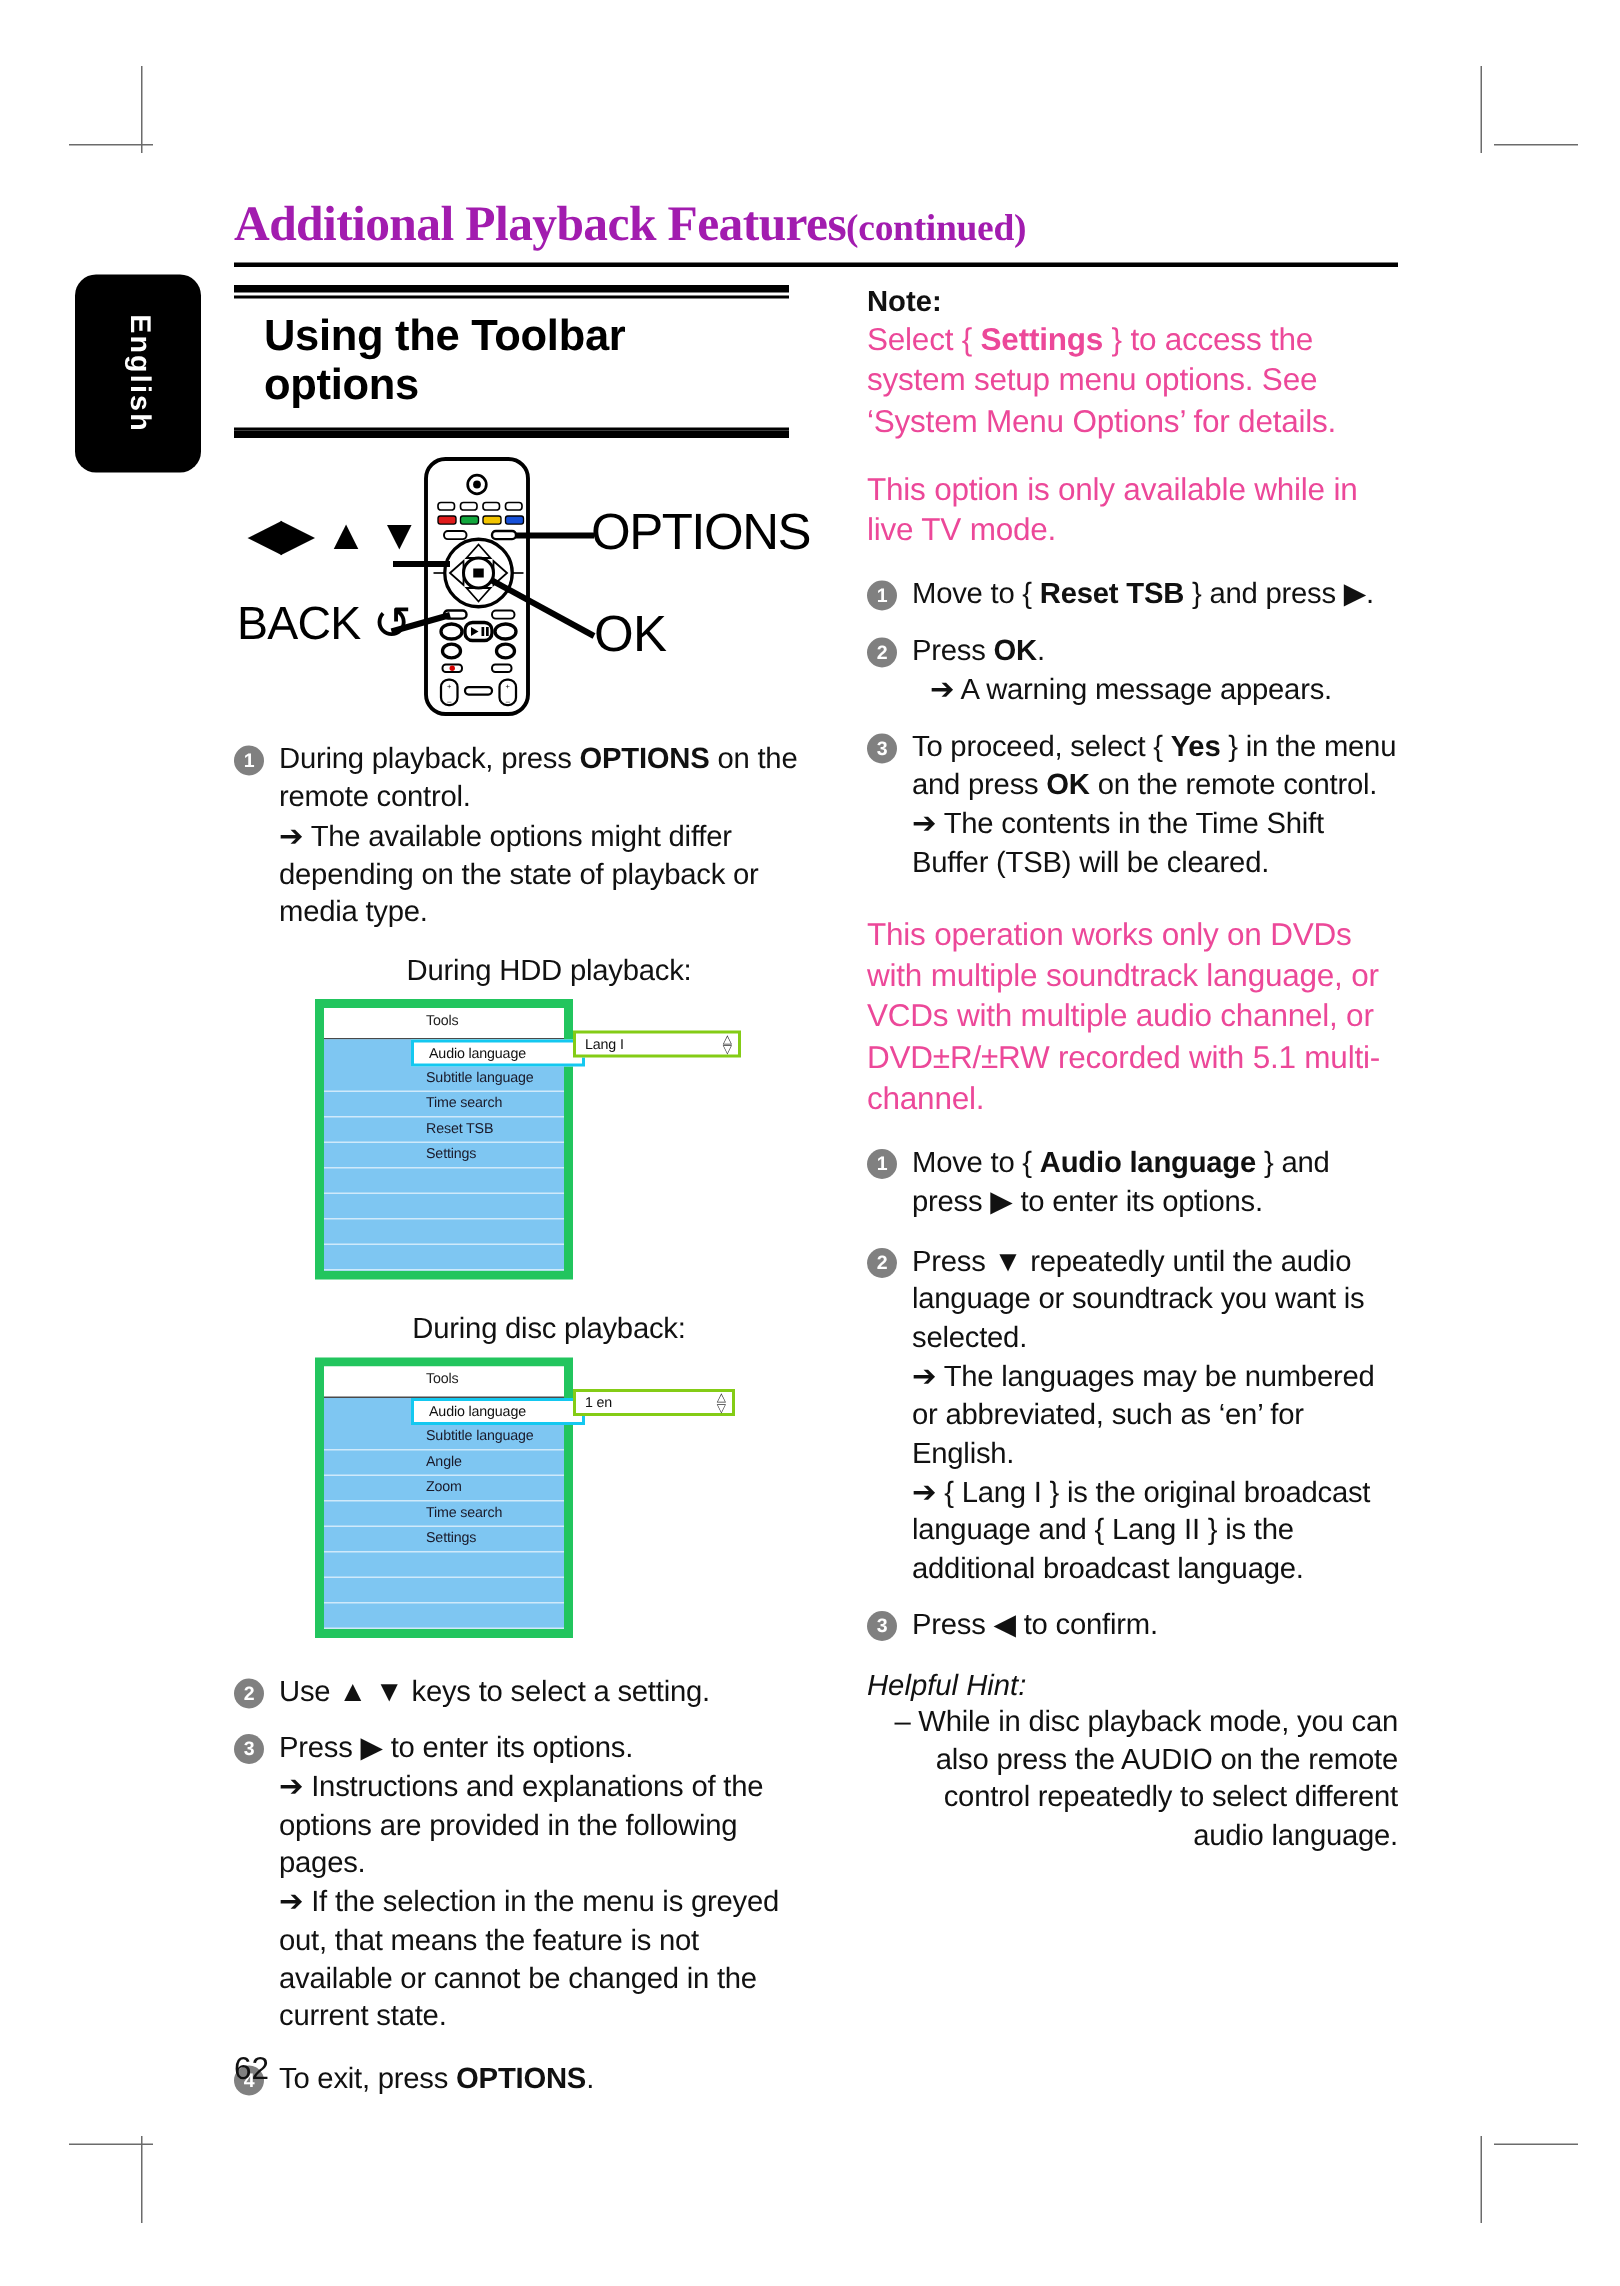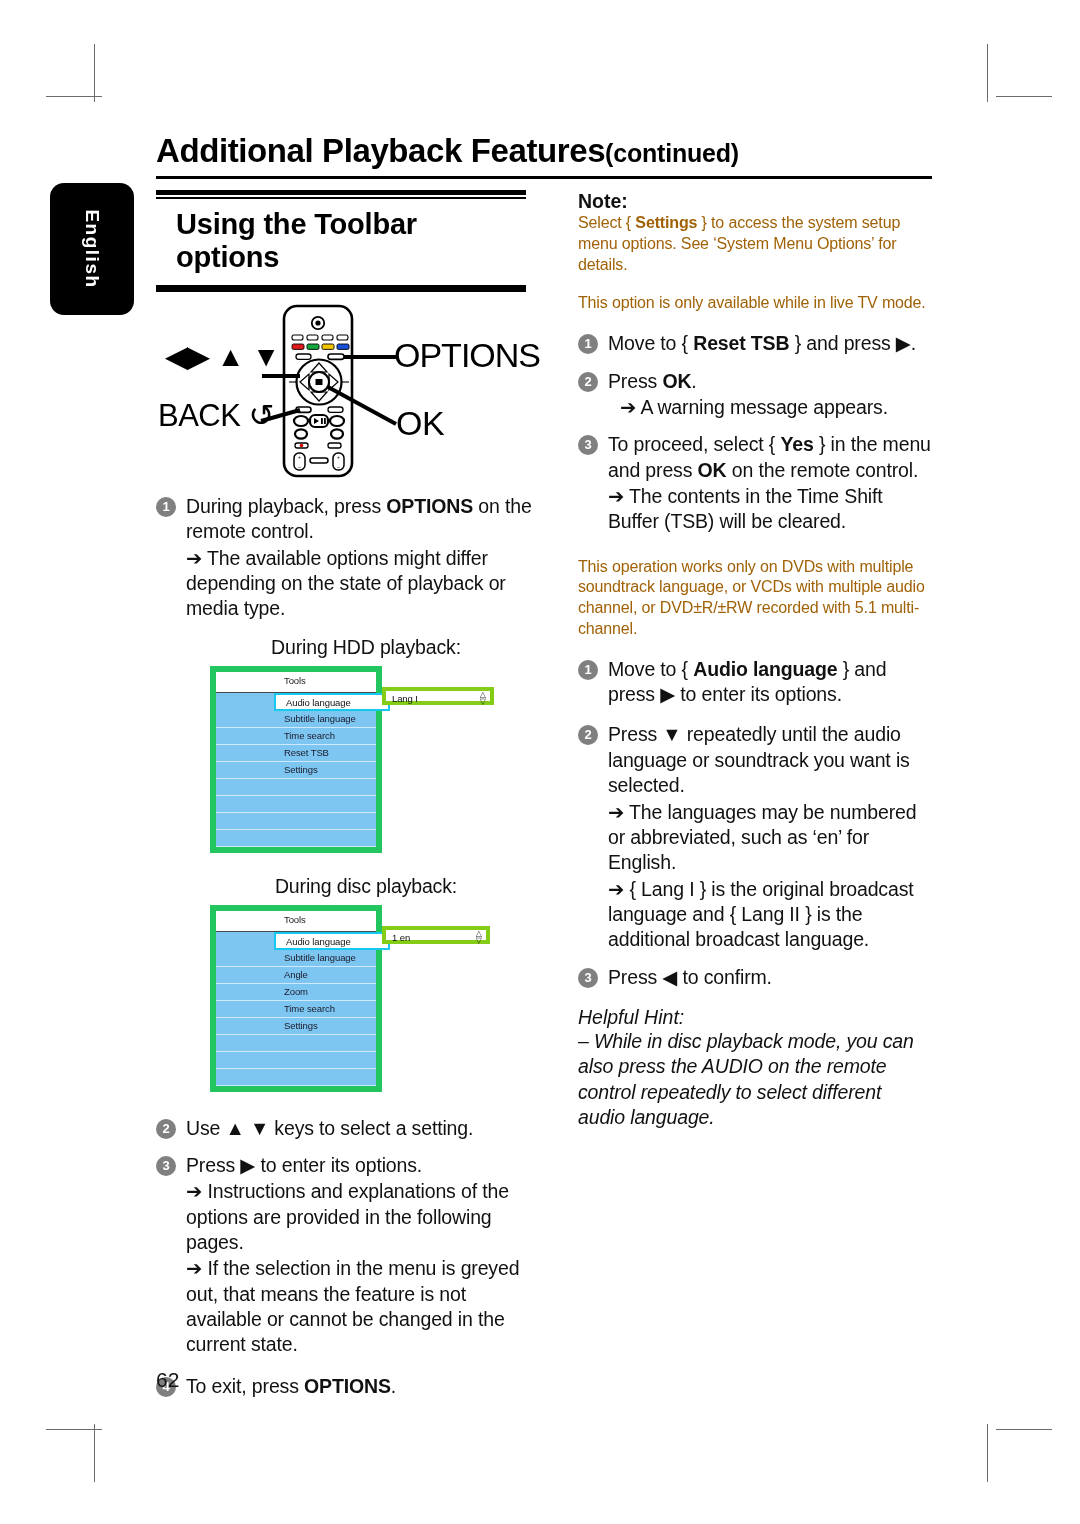--- a/index.html
+++ b/index.html
@@ -48,26 +48,26 @@
     white-space: nowrap;
   }
 
   
   .title-block {
     position: absolute;
     left: 156px; top: 132px;
     width: 776px;
   }
   .title-line {
-    font-family: Liberation Sans, sans-serif;
+    font-family: Liberation Serif, serif;
     font-size: 33px;
     font-weight: bold;
     letter-spacing: -0.4px;
     white-space: nowrap;
-    color: #000000;
+    color: #a21caf;
   }
   .title-cont {
     font-size: 25px;
     font-weight: bold;
     letter-spacing: -0.2px;
   }
   .title-rule {
     margin-top: 6px;
     border-top: 3px solid #000;
     width: 776px;
@@ -104,25 +104,25 @@
     font-size: 18.5px;
     font-weight: bold;
     letter-spacing: -0.1px;
     padding: 7px 4px 7px 14px;
     line-height: 1.32;
     width: 336px;
   }
 
   
   p.body {
-    font-size: 16px;
+    font-size: 21px;
     line-height: 1.30;
     margin: 0 0 17px 0;
     letter-spacing: -0.15px;
-    color: #a16207;
+    color: #ec4899;
   }
   .b { font-weight: bold; }
   .note-lab { font-weight: bold; font-size: 19.5px; }
 
   
   .step {
     position: relative;
     font-size: 19.5px;
     line-height: 1.30;
     letter-spacing: -0.15px;
@@ -143,22 +143,22 @@
   }
   .sub {
     font-size: 19.5px;
     line-height: 1.30;
     letter-spacing: -0.15px;
     padding-left: 0;
     margin-top: 1px;
   }
 
   .hint-title { font-style: italic; font-size: 19.5px; margin: 0; }
-  .hint-body  { font-style: italic; font-size: 19.5px; line-height: 1.30;
-                margin: 0; letter-spacing: -0.15px; }
+  .hint-body  { font-size: 19.5px; line-height: 1.30;
+                margin: 0; letter-spacing: -0.15px; text-align: right; }
 
   
   .menu-caption {
     font-size: 19.5px;
     text-align: center;
     margin: 0 0 7px 0;
     padding-left: 42px;
     letter-spacing: -0.15px;
   }
 
@@ -214,21 +214,21 @@
     position: absolute;
     left: 0; top: 0;
     width: 58px; bottom: 0;
     background: #7ec6f2;
   }
   
   .tv-value {
     position: absolute;
     height: 18px;
     background: #ffffff;
-    border: 4px solid #84cc16;
+    border: 2px solid #84cc16;
     box-sizing: border-box;
     z-index: 5;
     padding-left: 40px;
   }
   .tv-value .vtxt {
     position: absolute;
     left: 6px; top: 2px;
     font-size: 9.5px;
     color: #111;
     letter-spacing: -0.1px;

